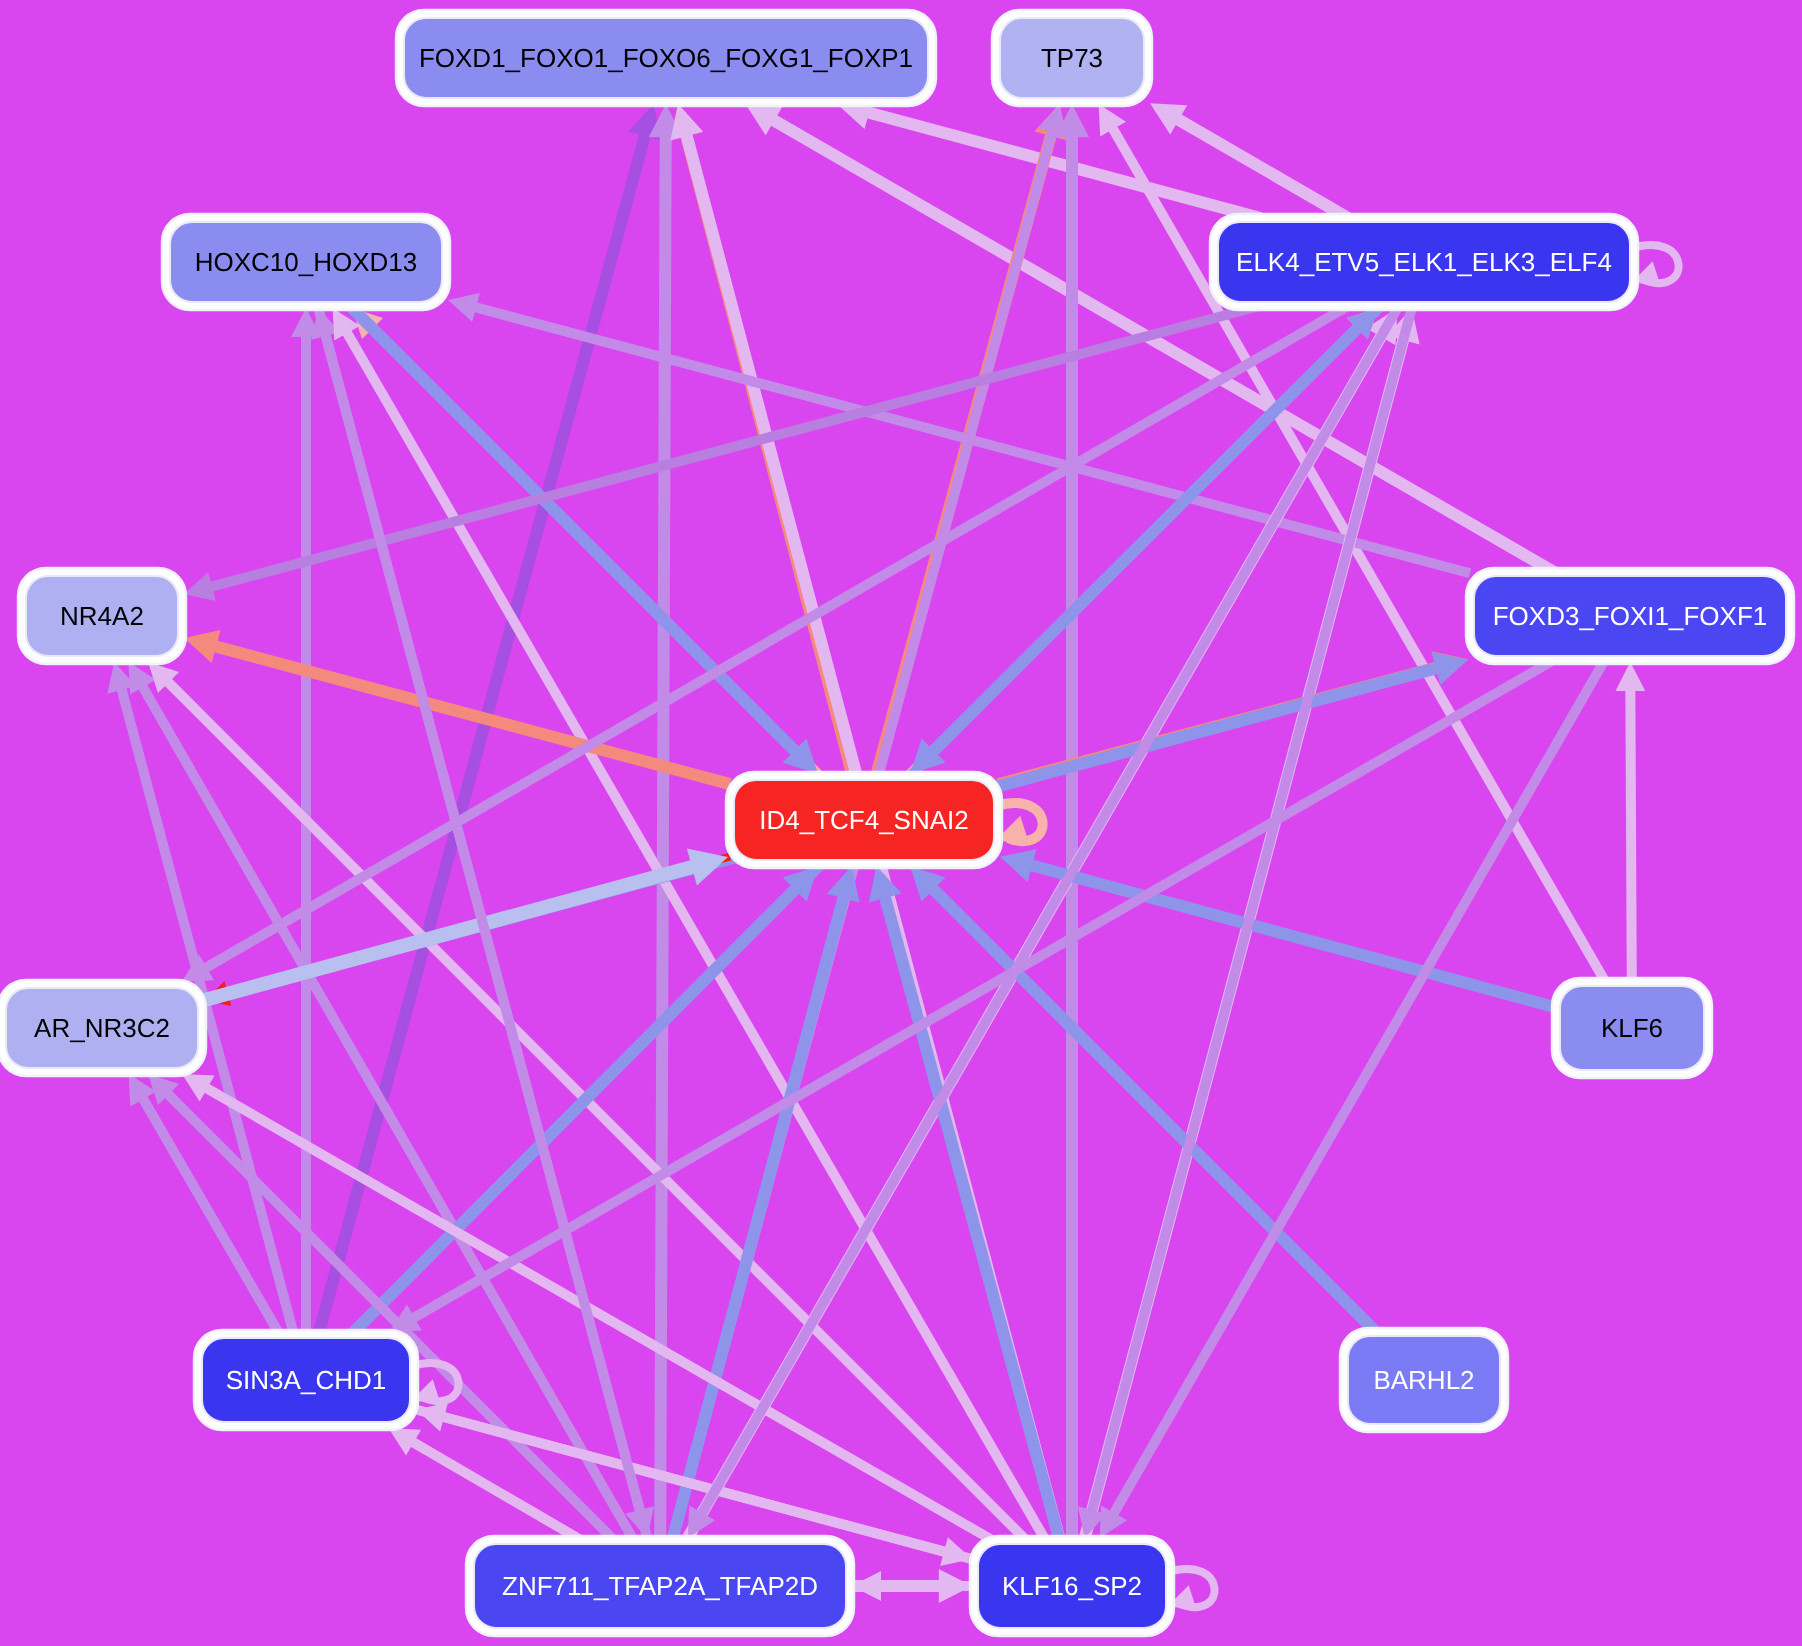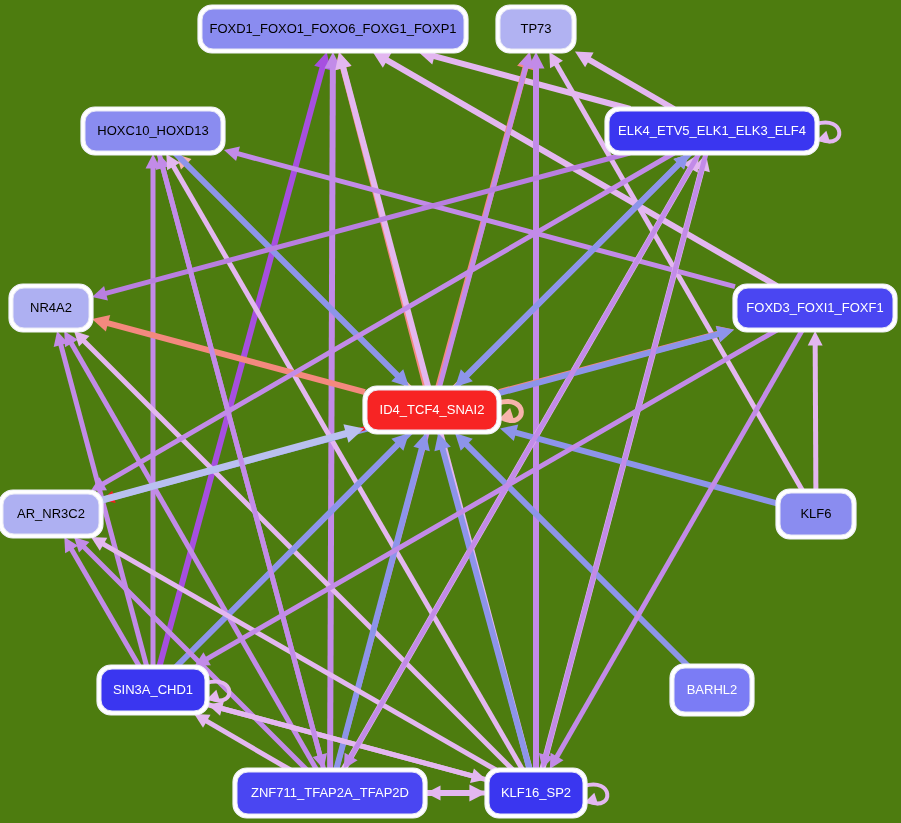--- a/index.html
+++ b/index.html
@@ -1,18 +1,18 @@
 <!DOCTYPE html>
 <html><head>
 <meta charset="utf-8">
 <style>
   html,body{margin:0;padding:0;background:#ffffff;}
   body{width:901px;height:823px;overflow:hidden;
        font-family:"Liberation Sans","DejaVu Sans",sans-serif;}
-  #graph-root{position:relative;width:901px;height:823px;background:#4d7c0f;}
+  #graph-root{position:relative;width:901px;height:823px;background:#d946ef;}
   svg#net{position:absolute;left:0;top:0;width:901px;height:823px;}
   .node-label{font-size:13px;font-family:"Liberation Sans","DejaVu Sans",sans-serif;
               dominant-baseline:middle;text-anchor:middle;paint-order:normal;}
   .node-rect{stroke:#e9e9f7;stroke-width:1;}
   .node-halo{fill:#ffffff;stroke:#f1f1fa;stroke-width:1.2;}
 </style>
 </head>
 <body>
 
 <div id="graph-root">

